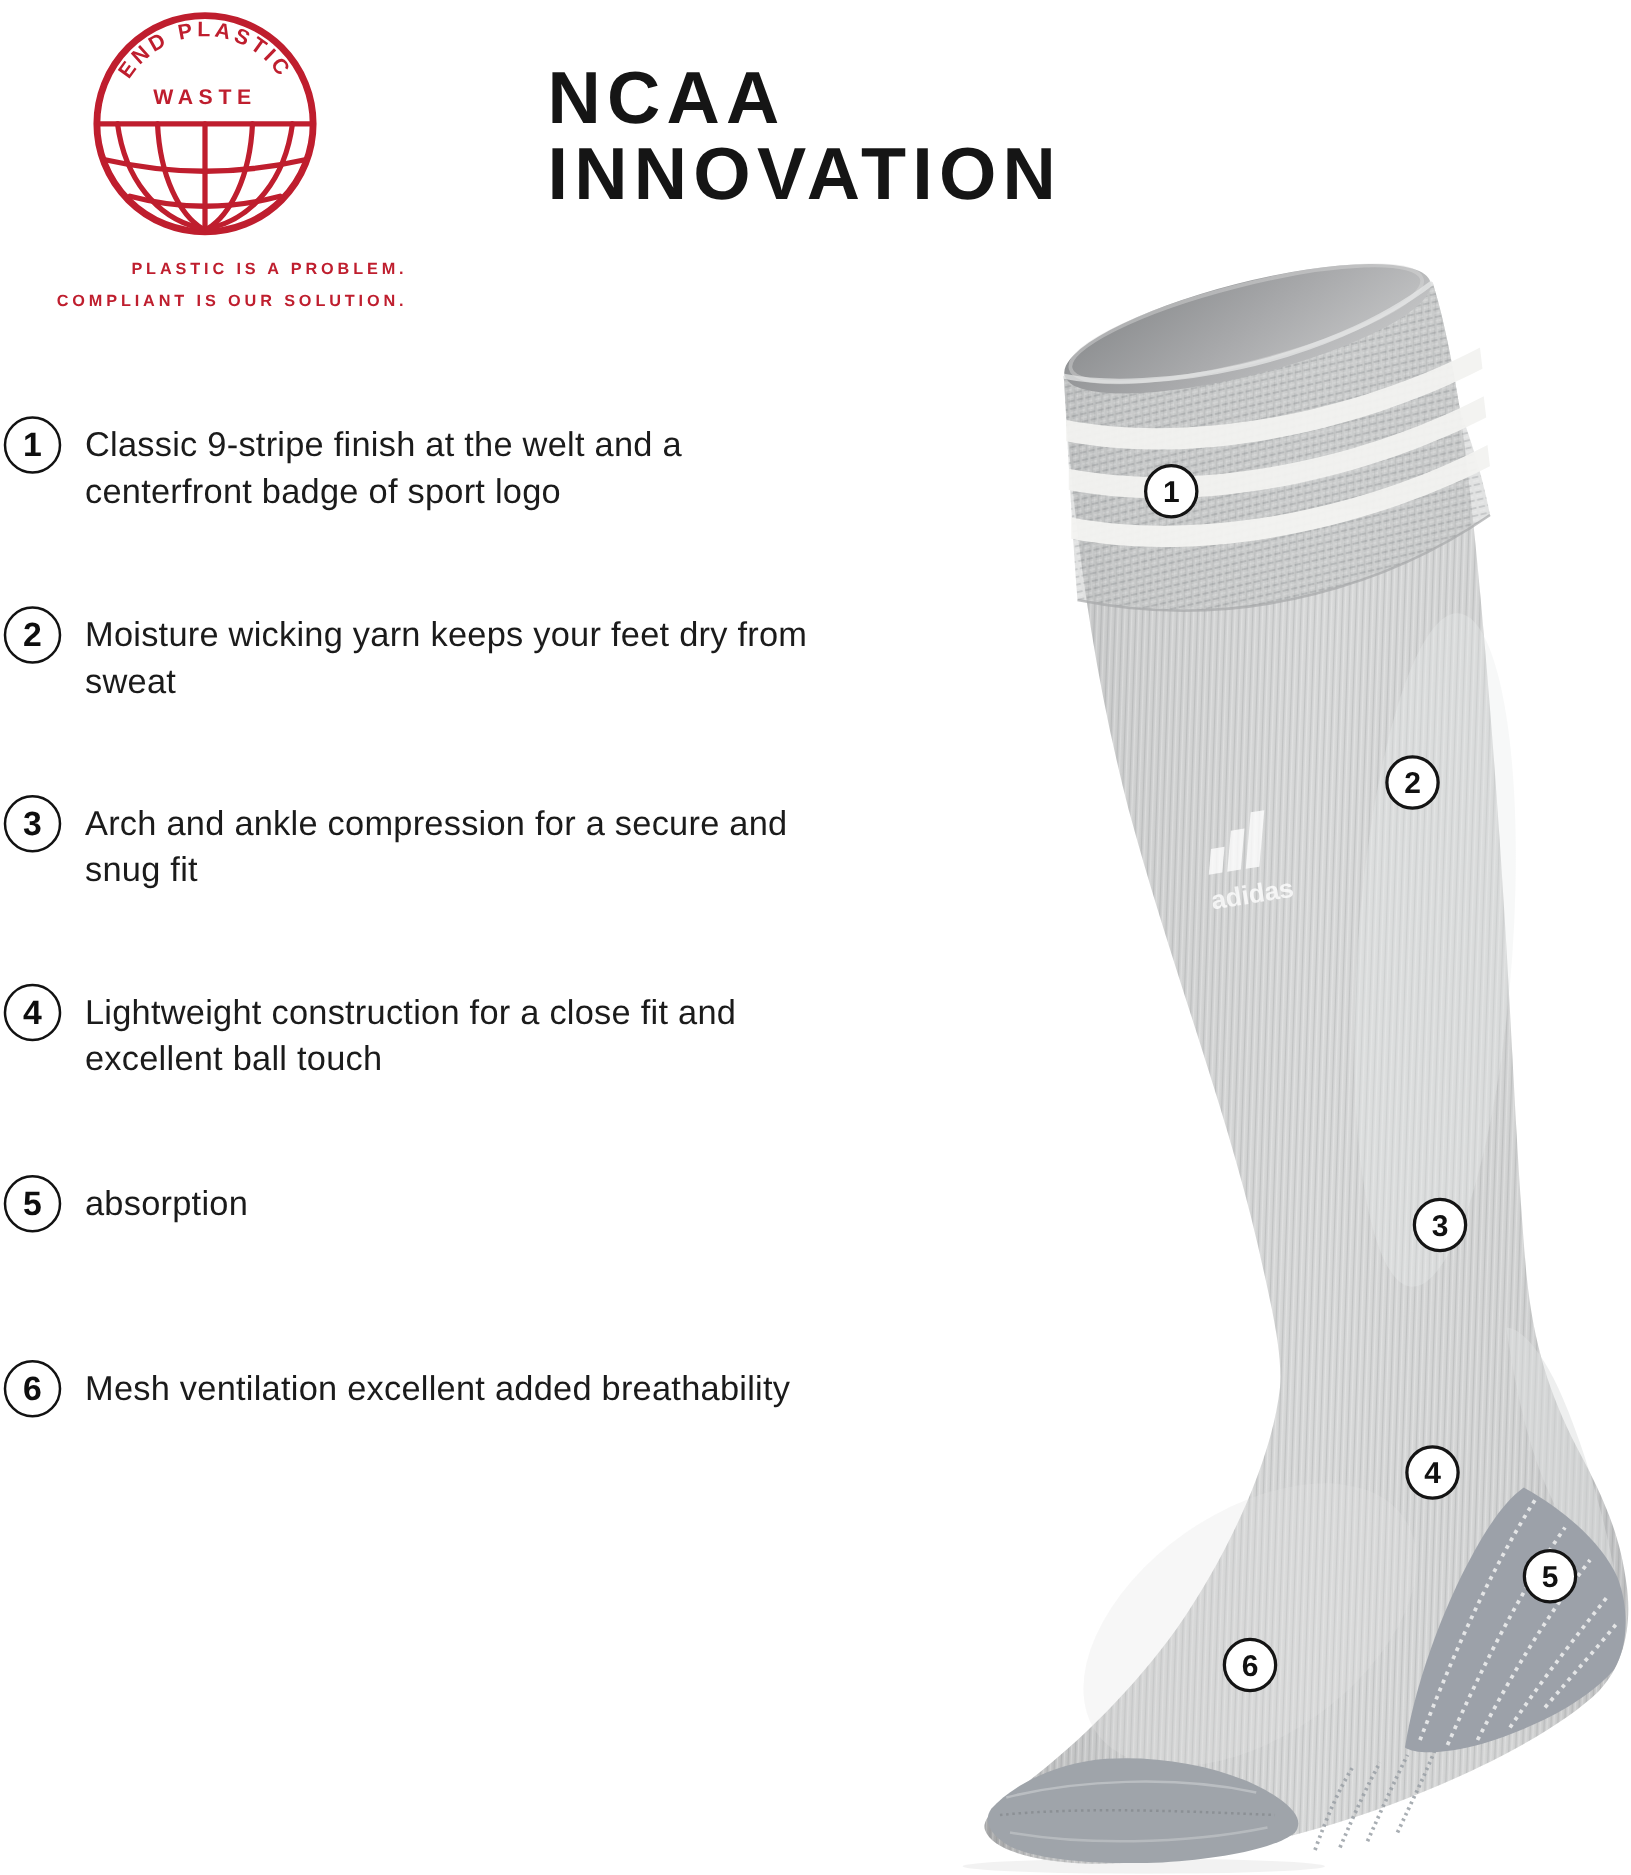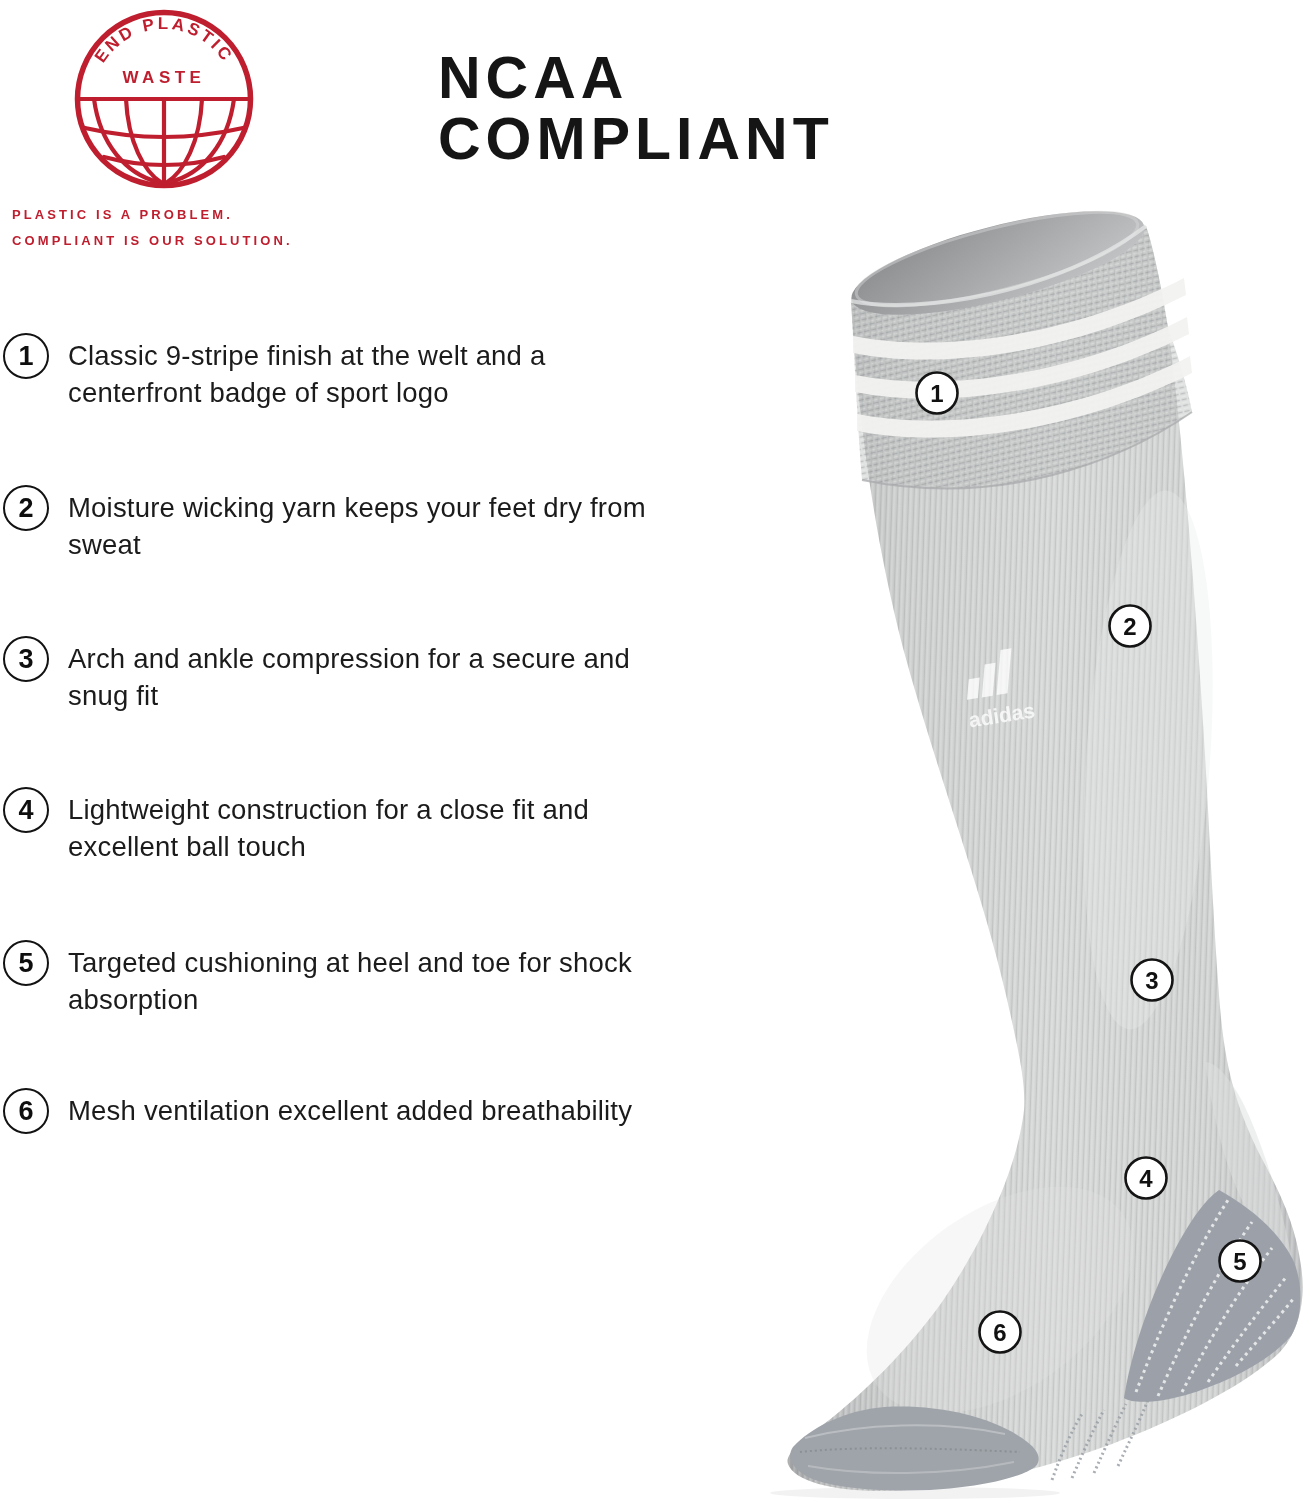--- a/index.html
+++ b/index.html
@@ -4,21 +4,21 @@
 <style>
   :root{ --red:#bf1e2e; --ink:#181818; }
   html,body{margin:0;padding:0;background:#ffffff;}
   .canvas{
     position:relative; width:1305px; height:1500px; background:#ffffff;
     overflow:hidden; font-family:"Liberation Sans", sans-serif; color:var(--ink);
   }
   
   .epw{position:absolute; left:60px; top:2px; width:210px; height:200px;}
   .tagline{
-    position:absolute; left:12px; top:202px; width:326px; text-align:left;
+    position:absolute; left:0; top:202px; width:326px; text-align:right;
     color:var(--red); font-weight:bold; font-size:13px; letter-spacing:3.1px; line-height:26px;
   }
   
   .title{
     position:absolute; left:438px; top:48px;
     font-size:59px; font-weight:bold; letter-spacing:5px; line-height:61px; color:#151515;
   }
   
   .feature{position:absolute; left:3px; display:flex; align-items:flex-start;}
   .fnum{
@@ -62,21 +62,21 @@
     </g>
   </svg>
 
   <div class="tagline">
     <div>PLASTIC IS A PROBLEM.</div>
     <div>COMPLIANT IS OUR SOLUTION.</div>
   </div>
 
   <div class="title">
     <div>NCAA</div>
-    <div>COMPLIANT</div>
+    <div>INNOVATION</div>
   </div>
 
   <div class="feature f1">
     <div class="fnum">1</div>
     <div class="ftext">
       <div>Classic 9-stripe finish at the welt and a</div>
       <div>centerfront badge of sport logo</div>
     </div>
   </div>
   <div class="feature f2">
@@ -96,21 +96,20 @@
   <div class="feature f4">
     <div class="fnum">4</div>
     <div class="ftext">
       <div>Lightweight construction for a close fit and</div>
       <div>excellent ball touch</div>
     </div>
   </div>
   <div class="feature f5">
     <div class="fnum">5</div>
     <div class="ftext">
-      <div>Targeted cushioning at heel and toe for shock</div>
       <div>absorption</div>
     </div>
   </div>
   <div class="feature f6">
     <div class="fnum">6</div>
     <div class="ftext">
       <div>Mesh ventilation excellent added breathability</div>
       <div></div>
     </div>
   </div>

